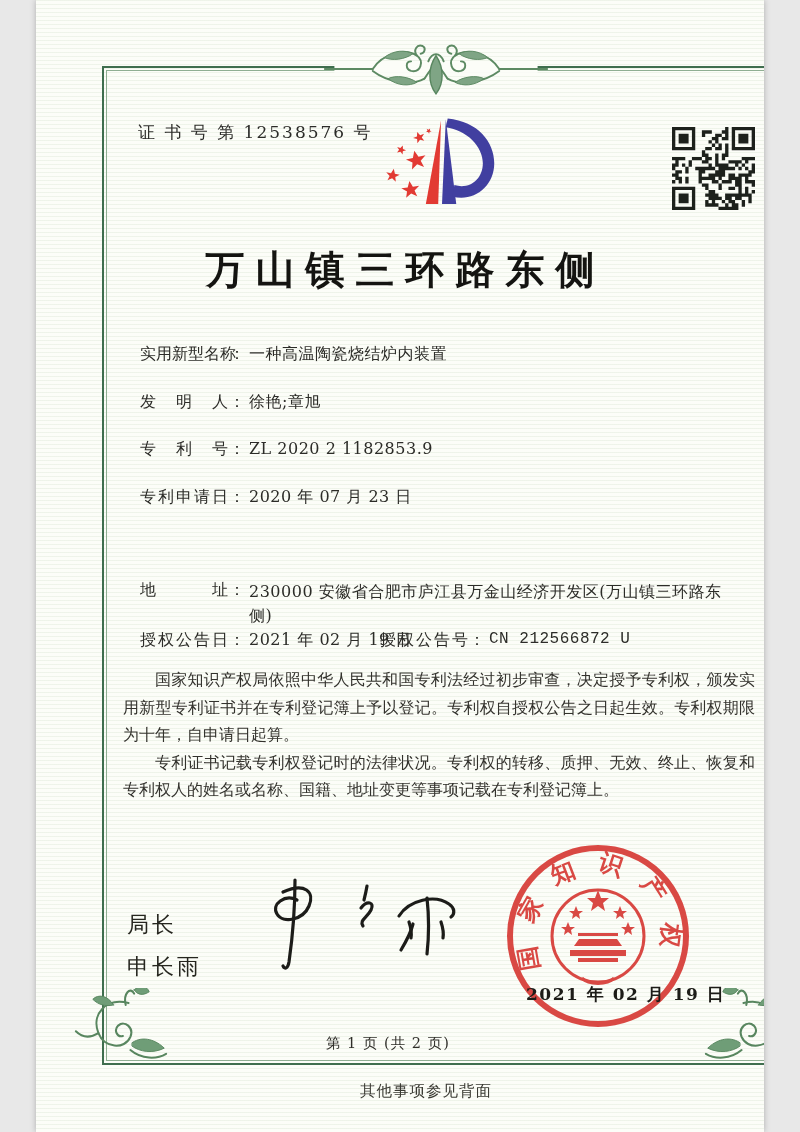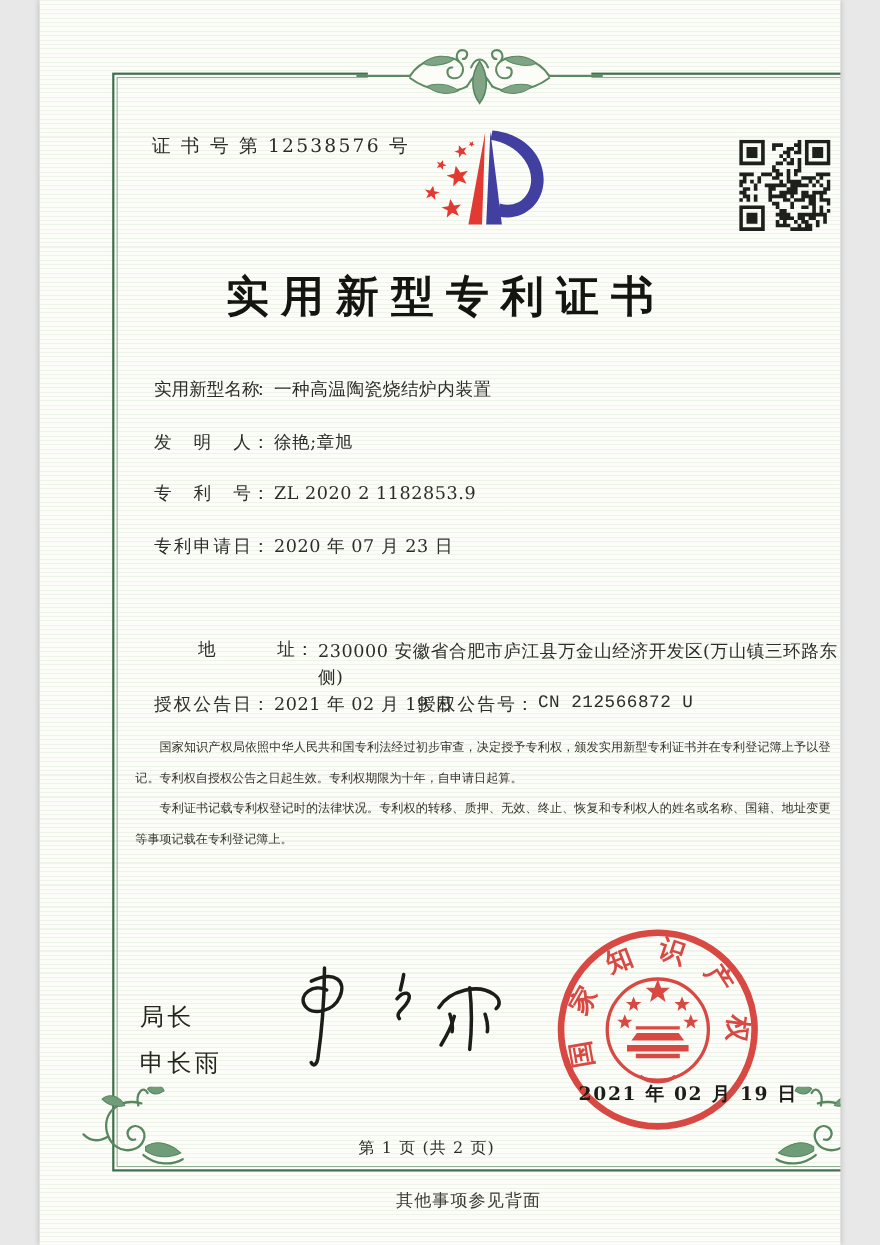--- a/index.html
+++ b/index.html
@@ -23,26 +23,26 @@
   .logo{position:absolute;left:330px;top:104px;width:152px;height:128px;}
   .qr{position:absolute;left:636px;top:127px;width:83px;height:83px;}
   .title{position:absolute;left:0;top:243px;width:100%;text-align:center;
     font-size:39px;font-weight:600;letter-spacing:11px;color:#141411;text-indent:11px;}
   
   .field{position:absolute;left:104px;font-size:16px;color:#2c2c28;white-space:nowrap;}
   .field .lbl{display:inline-block;width:88px;text-align:justify;text-align-last:justify;vertical-align:top;}
   .field .colon{display:inline-block;vertical-align:top;margin:0 4px 0 1px;}
   .field .val{display:inline-block;vertical-align:top;letter-spacing:.5px;}
   .f0{top:344px;} .f1{top:392px;} .f2{top:439px;} .f3{top:487px;} .f4{top:534px;}
-  .f5{top:580px;margin-left:40px;} .f5 .val{white-space:normal;width:494px;line-height:24px;}
+  .f5{top:580px;} .f5 .val{white-space:normal;width:494px;line-height:24px;}
   .f6{top:630px;}
   .grant-no{position:absolute;left:240px;top:0;white-space:nowrap;font-family:Liberation Mono, monospace;}
   .grant-no .lbl2{display:inline-block;width:88px;text-align:justify;text-align-last:justify;}
   
-  .paras{position:absolute;left:87px;top:666px;width:632px;font-size:11px;line-height:27.5px;color:#33322d;}
+  .paras{position:absolute;left:87px;top:666px;width:632px;font-size:16px;line-height:27.5px;color:#33322d;}
   .paras p{margin:0;text-indent:2em;text-align:justify;}
   
   .officer{position:absolute;left:91px;top:910px;font-family:"DejaVu Sans", sans-serif;
     font-size:22px;color:#26261f;letter-spacing:3px;}
   .officer div{margin-bottom:12px;}
   .signature{position:absolute;left:213px;top:870px;width:220px;height:105px;}
   .seal{position:absolute;left:462px;top:836px;width:200px;height:200px;opacity:.88;}
   .seal-date{position:absolute;left:490px;top:983px;font-size:17px;font-weight:600;
     letter-spacing:1.5px;color:#1d1c18;}
   .page-no{position:absolute;left:290px;top:1034px;width:170px;text-align:left;
@@ -111,21 +111,21 @@
     <use href="#st" transform="translate(56,33) scale(0.62) rotate(-20)"></use>
     <use href="#st" transform="translate(28,73) scale(0.72) rotate(10)"></use>
     <use href="#st" transform="translate(47,88) scale(0.95) rotate(-8)"></use>
     <use href="#st" transform="translate(66,26) scale(0.3) rotate(30)"></use>
   </svg>
 
   <svg id="qr-svg" class="qr" viewBox="0 0 100 100">
       <path d="M64 0h4v4h-4zM36 4h4v4h-4zM40 4h4v4h-4zM44 4h4v4h-4zM60 4h4v4h-4zM64 4h4v4h-4zM36 8h4v4h-4zM52 8h4v4h-4zM56 8h4v4h-4zM64 8h4v4h-4zM48 12h4v4h-4zM52 12h4v4h-4zM60 12h4v4h-4zM64 12h4v4h-4zM44 16h4v4h-4zM52 16h4v4h-4zM48 20h4v4h-4zM56 20h4v4h-4zM64 20h4v4h-4zM40 24h4v4h-4zM44 24h4v4h-4zM52 24h4v4h-4zM56 24h4v4h-4zM64 24h4v4h-4zM36 28h4v4h-4zM64 28h4v4h-4zM36 32h4v4h-4zM40 32h4v4h-4zM52 32h4v4h-4zM60 32h4v4h-4zM64 32h4v4h-4zM0 36h4v4h-4zM4 36h4v4h-4zM8 36h4v4h-4zM12 36h4v4h-4zM24 36h4v4h-4zM28 36h4v4h-4zM32 36h4v4h-4zM40 36h4v4h-4zM44 36h4v4h-4zM52 36h4v4h-4zM60 36h4v4h-4zM84 36h4v4h-4zM88 36h4v4h-4zM92 36h4v4h-4zM96 36h4v4h-4zM4 40h4v4h-4zM20 40h4v4h-4zM36 40h4v4h-4zM40 40h4v4h-4zM52 40h4v4h-4zM68 40h4v4h-4zM72 40h4v4h-4zM76 40h4v4h-4zM80 40h4v4h-4zM88 40h4v4h-4zM0 44h4v4h-4zM4 44h4v4h-4zM12 44h4v4h-4zM20 44h4v4h-4zM44 44h4v4h-4zM52 44h4v4h-4zM56 44h4v4h-4zM60 44h4v4h-4zM64 44h4v4h-4zM76 44h4v4h-4zM84 44h4v4h-4zM96 44h4v4h-4zM0 48h4v4h-4zM16 48h4v4h-4zM28 48h4v4h-4zM32 48h4v4h-4zM36 48h4v4h-4zM40 48h4v4h-4zM44 48h4v4h-4zM48 48h4v4h-4zM56 48h4v4h-4zM60 48h4v4h-4zM64 48h4v4h-4zM68 48h4v4h-4zM72 48h4v4h-4zM80 48h4v4h-4zM88 48h4v4h-4zM96 48h4v4h-4zM4 52h4v4h-4zM8 52h4v4h-4zM16 52h4v4h-4zM32 52h4v4h-4zM36 52h4v4h-4zM52 52h4v4h-4zM56 52h4v4h-4zM60 52h4v4h-4zM92 52h4v4h-4zM96 52h4v4h-4zM0 56h4v4h-4zM4 56h4v4h-4zM32 56h4v4h-4zM44 56h4v4h-4zM48 56h4v4h-4zM52 56h4v4h-4zM56 56h4v4h-4zM60 56h4v4h-4zM68 56h4v4h-4zM72 56h4v4h-4zM80 56h4v4h-4zM84 56h4v4h-4zM88 56h4v4h-4zM92 56h4v4h-4zM4 60h4v4h-4zM8 60h4v4h-4zM16 60h4v4h-4zM32 60h4v4h-4zM36 60h4v4h-4zM40 60h4v4h-4zM44 60h4v4h-4zM48 60h4v4h-4zM56 60h4v4h-4zM68 60h4v4h-4zM72 60h4v4h-4zM76 60h4v4h-4zM80 60h4v4h-4zM88 60h4v4h-4zM0 64h4v4h-4zM8 64h4v4h-4zM16 64h4v4h-4zM32 64h4v4h-4zM48 64h4v4h-4zM52 64h4v4h-4zM60 64h4v4h-4zM64 64h4v4h-4zM68 64h4v4h-4zM76 64h4v4h-4zM80 64h4v4h-4zM88 64h4v4h-4zM92 64h4v4h-4zM96 64h4v4h-4zM36 68h4v4h-4zM40 68h4v4h-4zM56 68h4v4h-4zM76 68h4v4h-4zM80 68h4v4h-4zM96 68h4v4h-4zM40 72h4v4h-4zM56 72h4v4h-4zM68 72h4v4h-4zM72 72h4v4h-4zM80 72h4v4h-4zM88 72h4v4h-4zM44 76h4v4h-4zM48 76h4v4h-4zM80 76h4v4h-4zM88 76h4v4h-4zM96 76h4v4h-4zM40 80h4v4h-4zM44 80h4v4h-4zM48 80h4v4h-4zM52 80h4v4h-4zM64 80h4v4h-4zM68 80h4v4h-4zM72 80h4v4h-4zM76 80h4v4h-4zM80 80h4v4h-4zM84 80h4v4h-4zM88 80h4v4h-4zM92 80h4v4h-4zM44 84h4v4h-4zM48 84h4v4h-4zM52 84h4v4h-4zM56 84h4v4h-4zM64 84h4v4h-4zM68 84h4v4h-4zM76 84h4v4h-4zM80 84h4v4h-4zM92 84h4v4h-4zM40 88h4v4h-4zM48 88h4v4h-4zM60 88h4v4h-4zM68 88h4v4h-4zM72 88h4v4h-4zM84 88h4v4h-4zM92 88h4v4h-4zM40 92h4v4h-4zM44 92h4v4h-4zM48 92h4v4h-4zM52 92h4v4h-4zM64 92h4v4h-4zM72 92h4v4h-4zM76 92h4v4h-4zM84 92h4v4h-4zM56 96h4v4h-4zM60 96h4v4h-4zM64 96h4v4h-4zM68 96h4v4h-4zM72 96h4v4h-4zM76 96h4v4h-4zM0 0h28v28h-28z M4 4v20h20v-20z M8 8h12v12h-12zM72 0h28v28h-28z M76 4v20h20v-20z M80 8h12v12h-12zM0 72h28v28h-28z M4 76v20h20v-20z M8 80h12v12h-12z" fill="#1d211c" fill-rule="evenodd"></path>
     </svg>
 
-  <div class="title">实用新型专利证书</div>
+  <div class="title">万山镇三环路东侧</div>
 
   <div class="field f0">
     <span class="lbl">实用新型名称</span><span class="colon">：</span><span class="val">一种高温陶瓷烧结炉内装置</span>
   </div>
   <div class="field f1">
     <span class="lbl">发明人</span><span class="colon">：</span><span class="val">徐艳;章旭</span>
   </div>
   <div class="field f2">
     <span class="lbl">专利号</span><span class="colon">：</span><span class="val">ZL 2020 2 1182853.9</span>
   </div>

